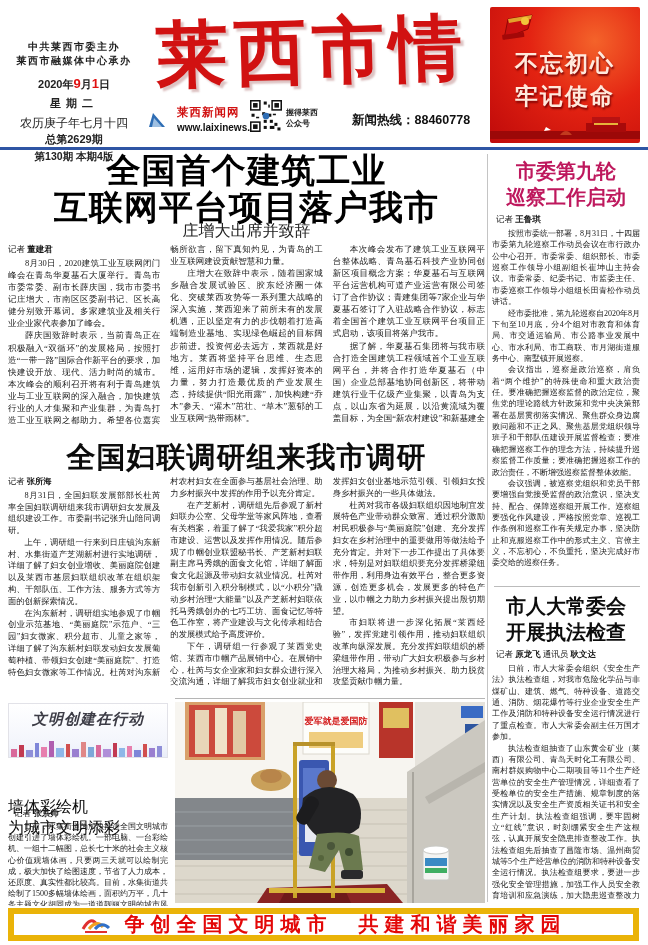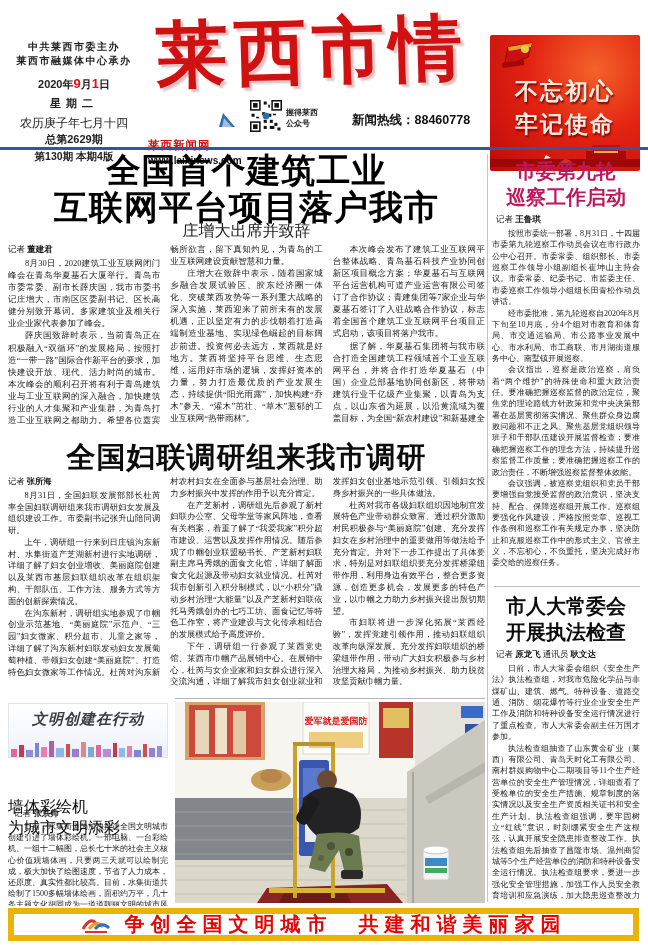--- a/index.html
+++ b/index.html
@@ -15,32 +15,32 @@
   .lunar { margin-top:4px; font-size:12px; font-weight:normal; }
   .issue { font-size:11px; font-weight:bold; }
   .issue2 { margin-top:3px; font-size:10.5px; font-weight:bold; }
 
   .masthead { position:absolute; left:138px; top:2px; width:348px; height:100px;
     display:flex; align-items:center; justify-content:center;
     font-family:"DejaVu Serif","Liberation Serif",serif;
     font-size:72px; font-weight:900; color:#d11111; letter-spacing:6px;
     text-shadow:3px 3px 2px rgba(120,10,10,.25); transform:rotate(-1.5deg); white-space:nowrap; }
 
-  .site-block { position:absolute; left:148px; top:103px; display:flex; align-items:flex-end; gap:5px;flex-direction:column; }
+  .site-block { position:absolute; left:148px; top:103px; display:flex; align-items:flex-end; gap:5px; }
   .site-txt .site-name { color:#d11111; font-weight:bold; font-size:11.5px; letter-spacing:1px; }
   .site-txt .site-url { color:#111; font-weight:bold; font-size:10px; margin-top:2px; }
 
   .qr-block { position:absolute; left:250px; top:100px; display:flex; align-items:center; gap:4px; }
   .qr-label { font-size:8px; font-weight:bold; color:#222; line-height:1.4; }
 
   .hotline { position:absolute; left:352px; top:112px; font-size:12.5px; font-weight:bold; color:#111; }
 
   .slogan-box { position:absolute; left:490px; top:7px; width:150px; height:136px;
     background:radial-gradient(circle at 70% 25%, #f4632a 0%, #e32312 45%, #bf0a0a 100%);
-    border-radius:2px; overflow:hidden;margin-top:28px; }
+    border-radius:2px; overflow:hidden; }
   .slogan-text { position:absolute; left:0; top:40px; width:100%; text-align:center;
     font-size:23px; font-weight:900; color:#ffe9dc; letter-spacing:2px; line-height:1.45;
     text-shadow:1px 2px 2px #7a0404; }
   .slogan-deco-top { position:absolute; left:8px; top:6px; }
   .slogan-deco-bottom { position:absolute; right:0; bottom:0; }
 
   .blue-rule { position:absolute; left:0; top:147px; width:648px; height:3px; background:#2f55a4; }
 
   
   .v-divider { position:absolute; left:487px; top:154px; width:1px; height:748px; background:#c4c4c4; }

